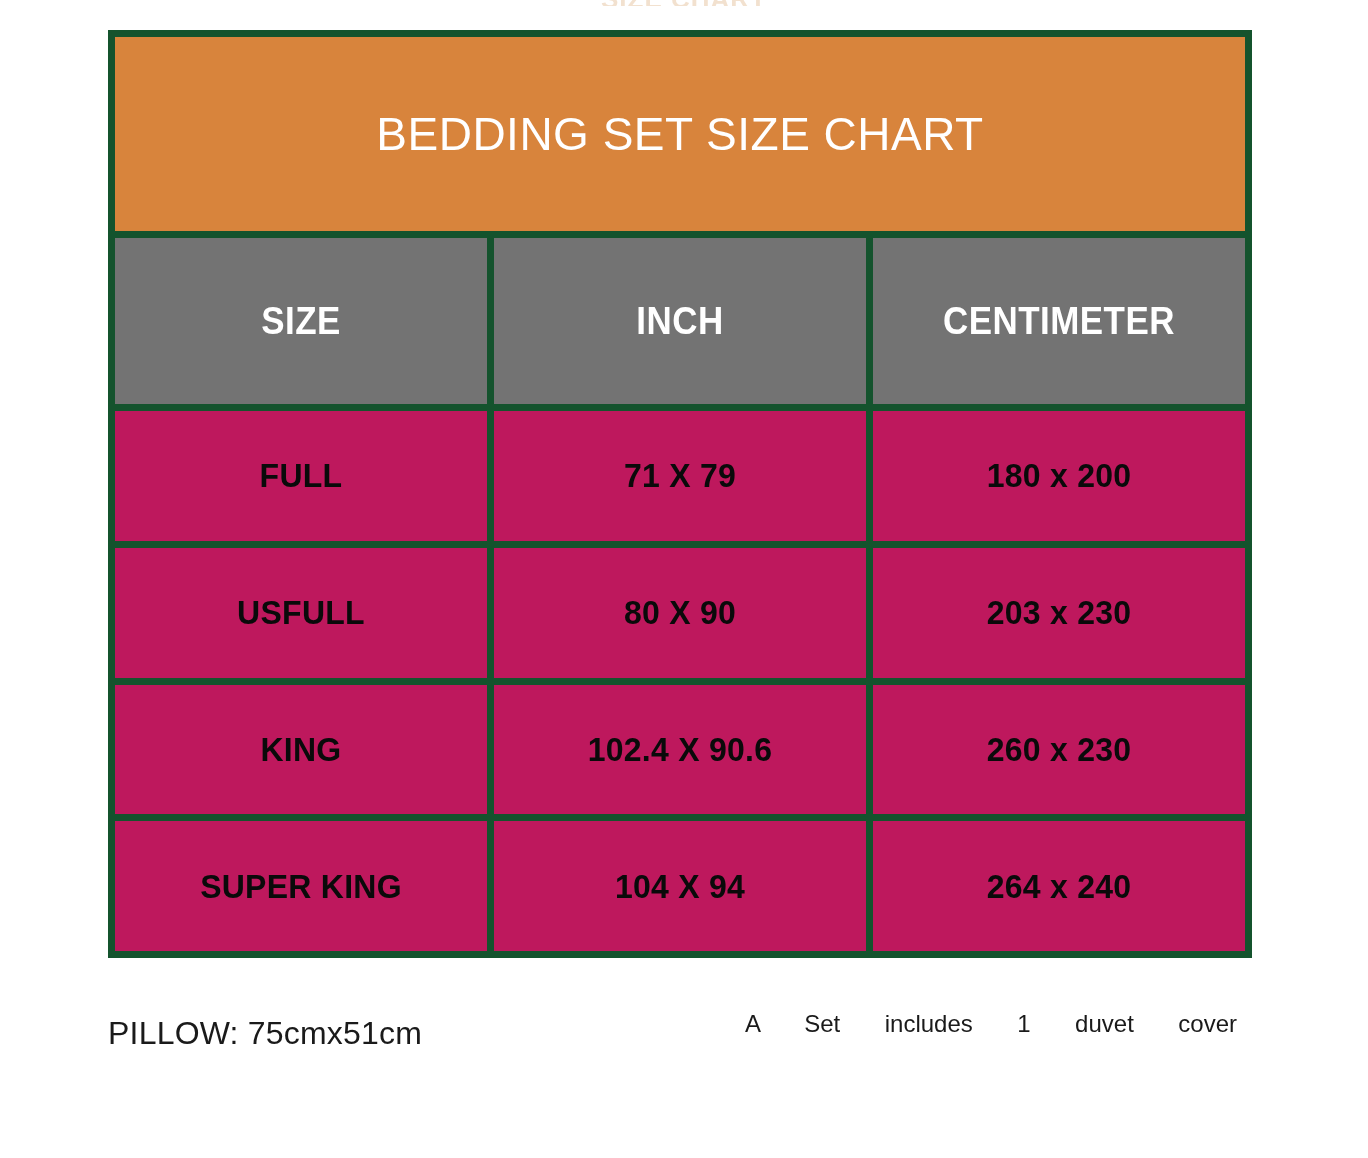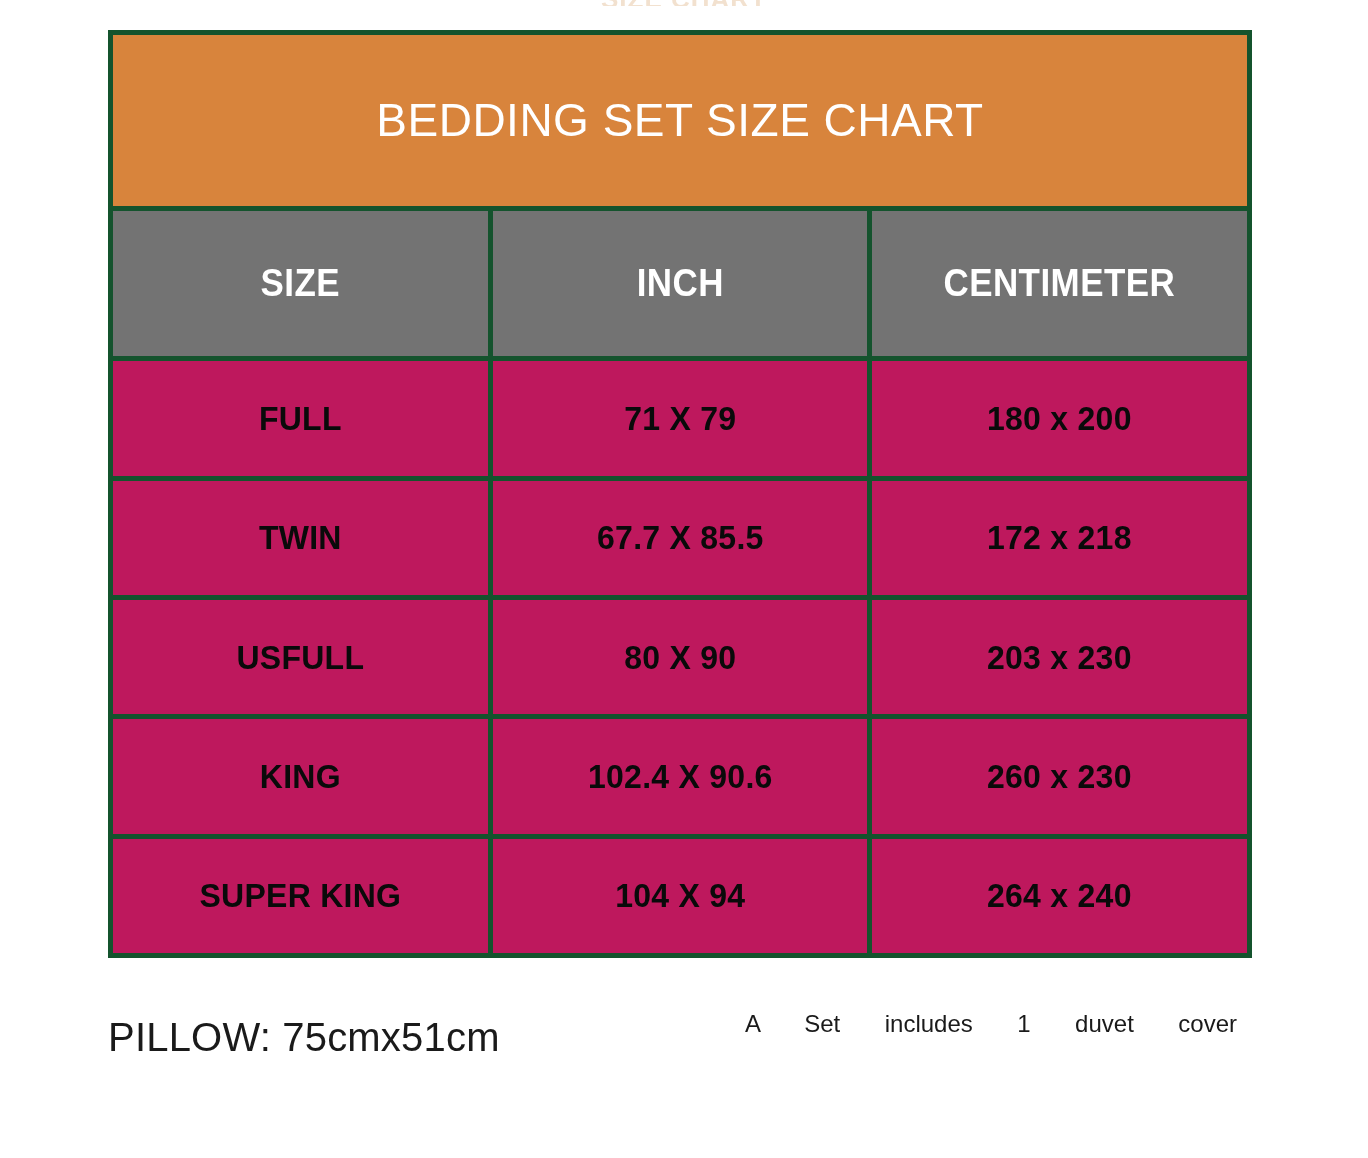--- a/index.html
+++ b/index.html
@@ -38,21 +38,21 @@
     position: absolute;
     left: 108px;
     top: 30px;
     width: 1144px;
     height: 928px;
     border-collapse: collapse;
     table-layout: fixed;
     box-sizing: border-box;
   }
   .chart-table td {
-    border: 5px solid #14532d;
+    border: 7px solid #14532d;
     padding: 0;
     text-align: center;
     vertical-align: middle;
     box-sizing: border-box;
   }
 
   .title-cell {
     background: #d8843c;
     height: 156px;
   }
@@ -103,21 +103,21 @@
     height: 150px;
   }
   .pillow-note {
     position: absolute;
     left: 108px;
     top: 30px;
     width: 600px;
     color: #1a1a1a;
     font-family: "Liberation Sans", sans-serif;
     font-weight: 400;
-    font-size: 40px;
+    font-size: 32px;
     letter-spacing: 0.2px;
     white-space: nowrap;
   }
   .set-note {
     position: absolute;
     left: 745px;
     top: 20px;
     width: 492px;
     color: #1a1a1a;
     font-family: "Liberation Sans", sans-serif;
@@ -161,31 +161,20 @@
 
     <tr class="data-row">
       <td>
           <span class="cell-text">FULL</span>
         </td>
       <td>
           <span class="cell-text">71 X 79</span>
         </td>
       <td>
           <span class="cell-text">180 x 200</span>
-        </td>
-    </tr>
-    <tr class="data-row">
-      <td>
-          <span class="cell-text">TWIN</span>
-        </td>
-      <td>
-          <span class="cell-text">67.7 X 85.5</span>
-        </td>
-      <td>
-          <span class="cell-text">172 x 218</span>
         </td>
     </tr>
     <tr class="data-row">
       <td>
           <span class="cell-text">USFULL</span>
         </td>
       <td>
           <span class="cell-text">80 X 90</span>
         </td>
       <td>

